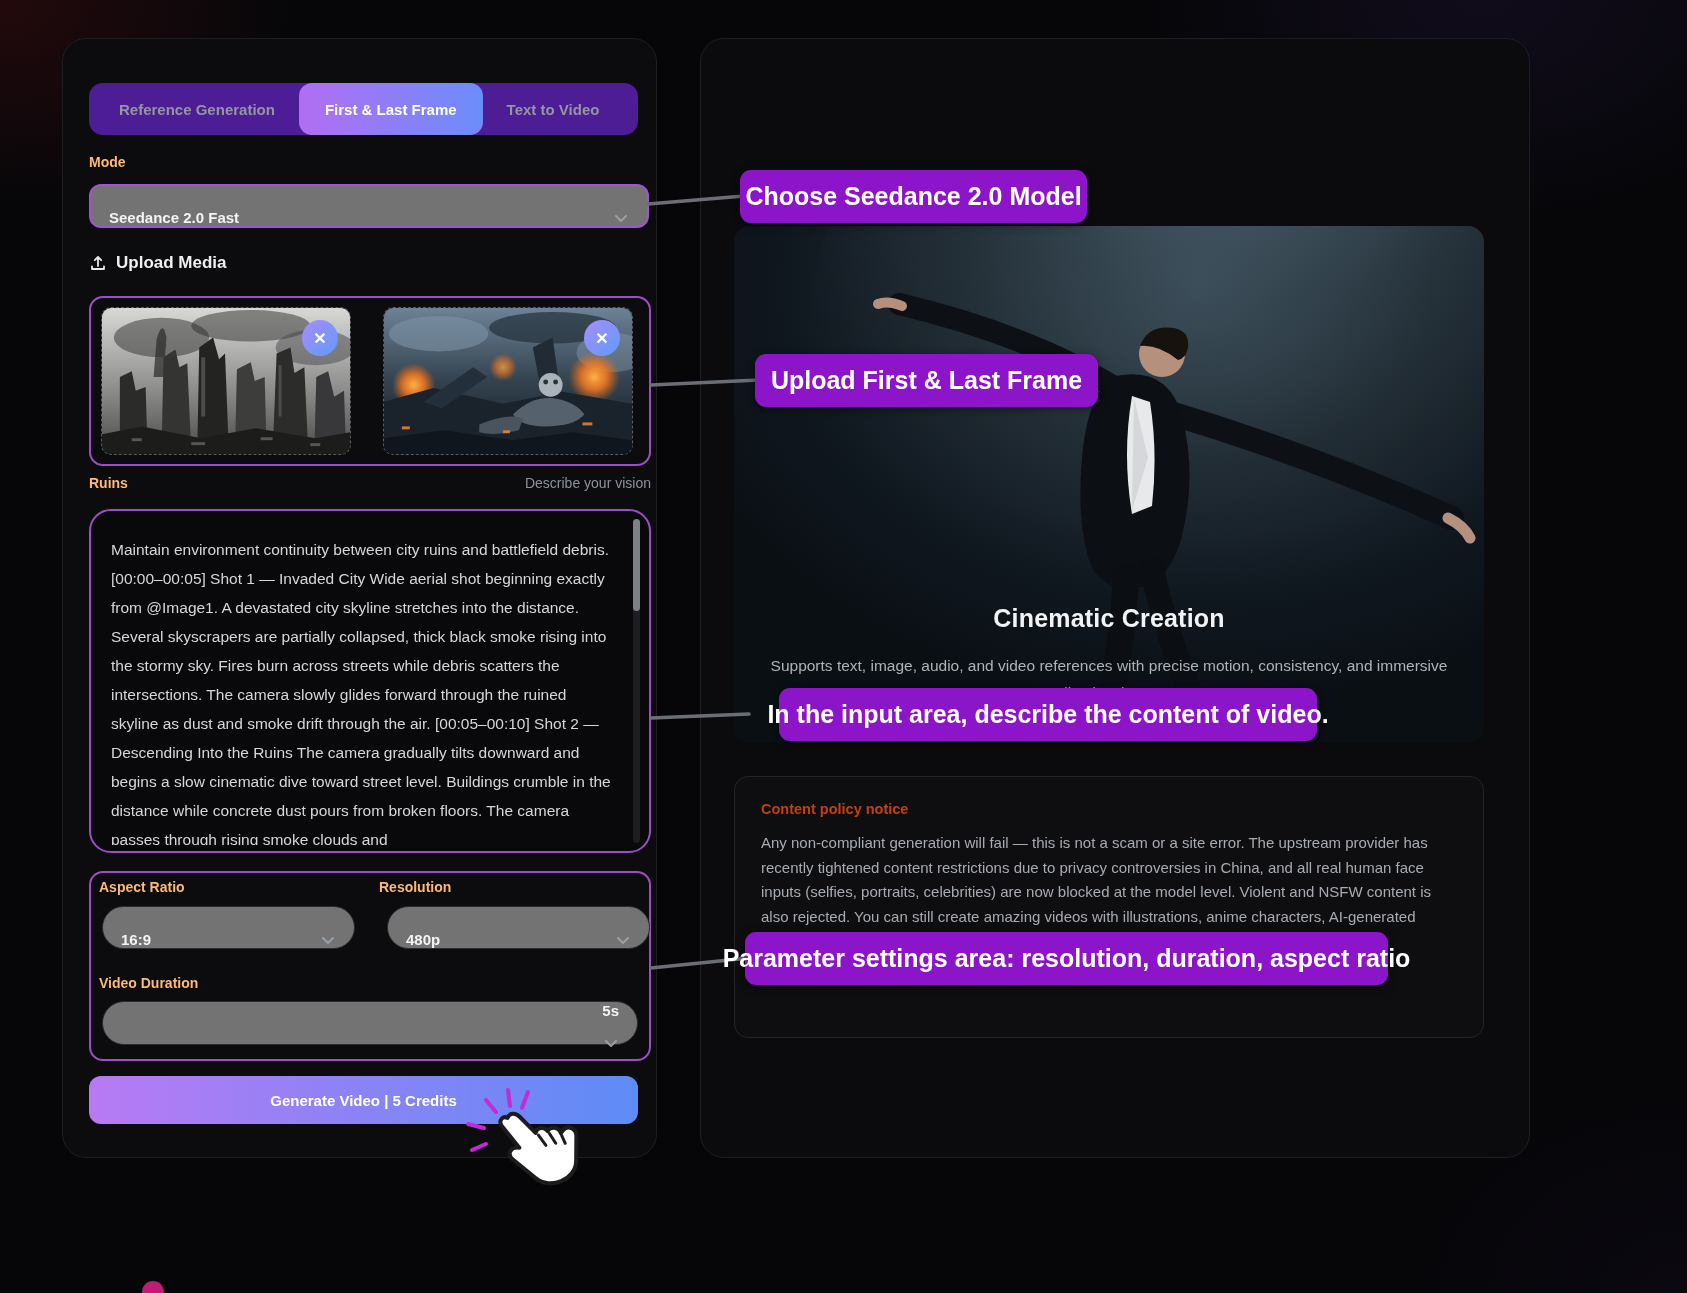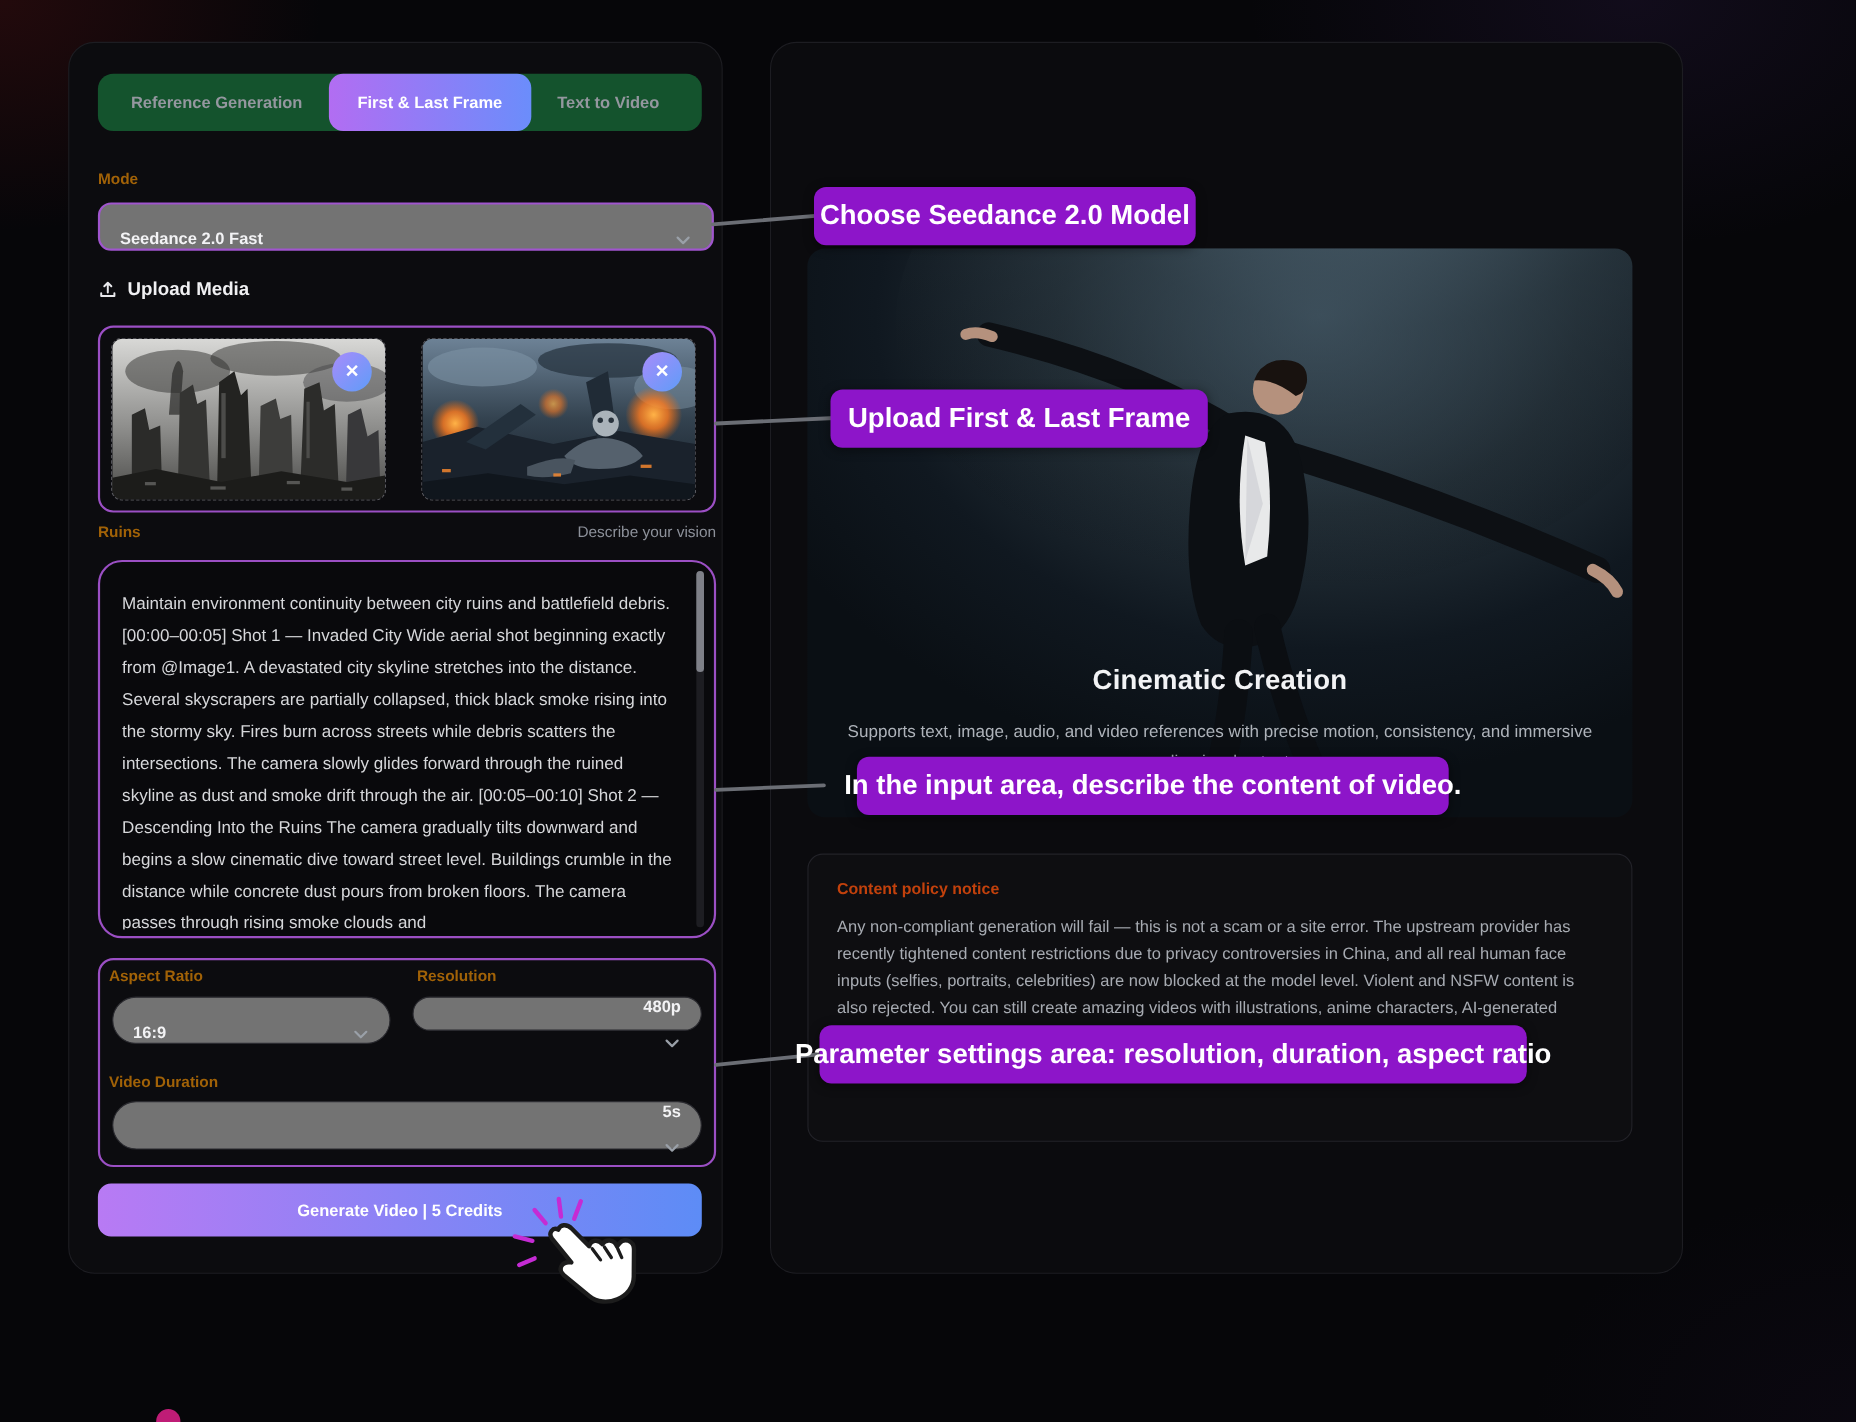--- a/index.html
+++ b/index.html
@@ -17,35 +17,35 @@
   }
   .card {
     position:absolute; background:#0c0c0f;
     border:1px solid #1d1d22; border-radius:24px;
   }
   #left-card  { left:62px;  top:38px; width:595px; height:1120px; }
   #right-card { left:700px; top:38px; width:830px; height:1120px; background:#0b0b0e; }
 
   
   .tabbar {
-    position:absolute; left:26px; top:28px; width:549px; height:52px;
-    background:#14532d; border-radius:14px; display:flex; align-items:center;
+    position:absolute; left:26px; top:44px; width:549px; height:52px;
+    background:#4c1d95; border-radius:14px; display:flex; align-items:center;
     padding:0 6px;
   }
   .tab {
     flex:0 0 auto; padding:0 24px; height:52px; display:flex; align-items:center;
     color:#94979f; font-size:15px; font-weight:700; cursor:default; white-space:nowrap;
   }
   .tab.active {
     height:52px; border-radius:13px; color:#ffffff;
     background:linear-gradient(90deg,#b26df2,#6b8dfb);
     padding:0 26px;
   }
 
-  .field-label { position:absolute; font-size:14px; font-weight:700; color:#a16207; }
+  .field-label { position:absolute; font-size:14px; font-weight:700; color:#fdba74; }
 
   .select {
     position:absolute; background:#737373; border-radius:12px;
     display:flex; align-items:flex-end; padding:0 18px;
     font-size:15px; font-weight:700; color:#f3f3f5;gap:16px;
   }
   .select.purple { border:2px solid #a055ce; }
   .select.plain  { border:1px solid #2b2b30; border-radius:22px; }
   .select .chev { margin-left:auto; width:16px; height:16px; flex:0 0 16px; }
 
@@ -278,21 +278,21 @@
     <div class="field-label" style="left:288px; top:6px;">Resolution</div>
 
     <div class="select plain" style="left:11px; top:33px; width:253px; height:43px;">
       <span>16:9</span>
       <span class="chev">
         <svg viewBox="0 0 16 16">
             <path d="M3 6l5 5 5-5" fill="none" stroke="#9aa0a8" stroke-width="2" stroke-linecap="round" stroke-linejoin="round"></path>
           </svg>
       </span>
     </div>
-    <div class="select plain" style="left:284px; top:33px; width:263px; height:31px;flex-direction:column;">
+    <div class="select plain" style="left:296px; top:33px; width:263px; height:43px;">
       <span>480p</span>
       <span class="chev">
         <svg viewBox="0 0 16 16">
             <path d="M3 6l5 5 5-5" fill="none" stroke="#9aa0a8" stroke-width="2" stroke-linecap="round" stroke-linejoin="round"></path>
           </svg>
       </span>
     </div>
 
     <div class="field-label" style="left:8px; top:102px;">Video Duration</div>
     <div class="select plain" style="left:11px; top:128px; width:536px; height:44px;flex-direction:column;">

